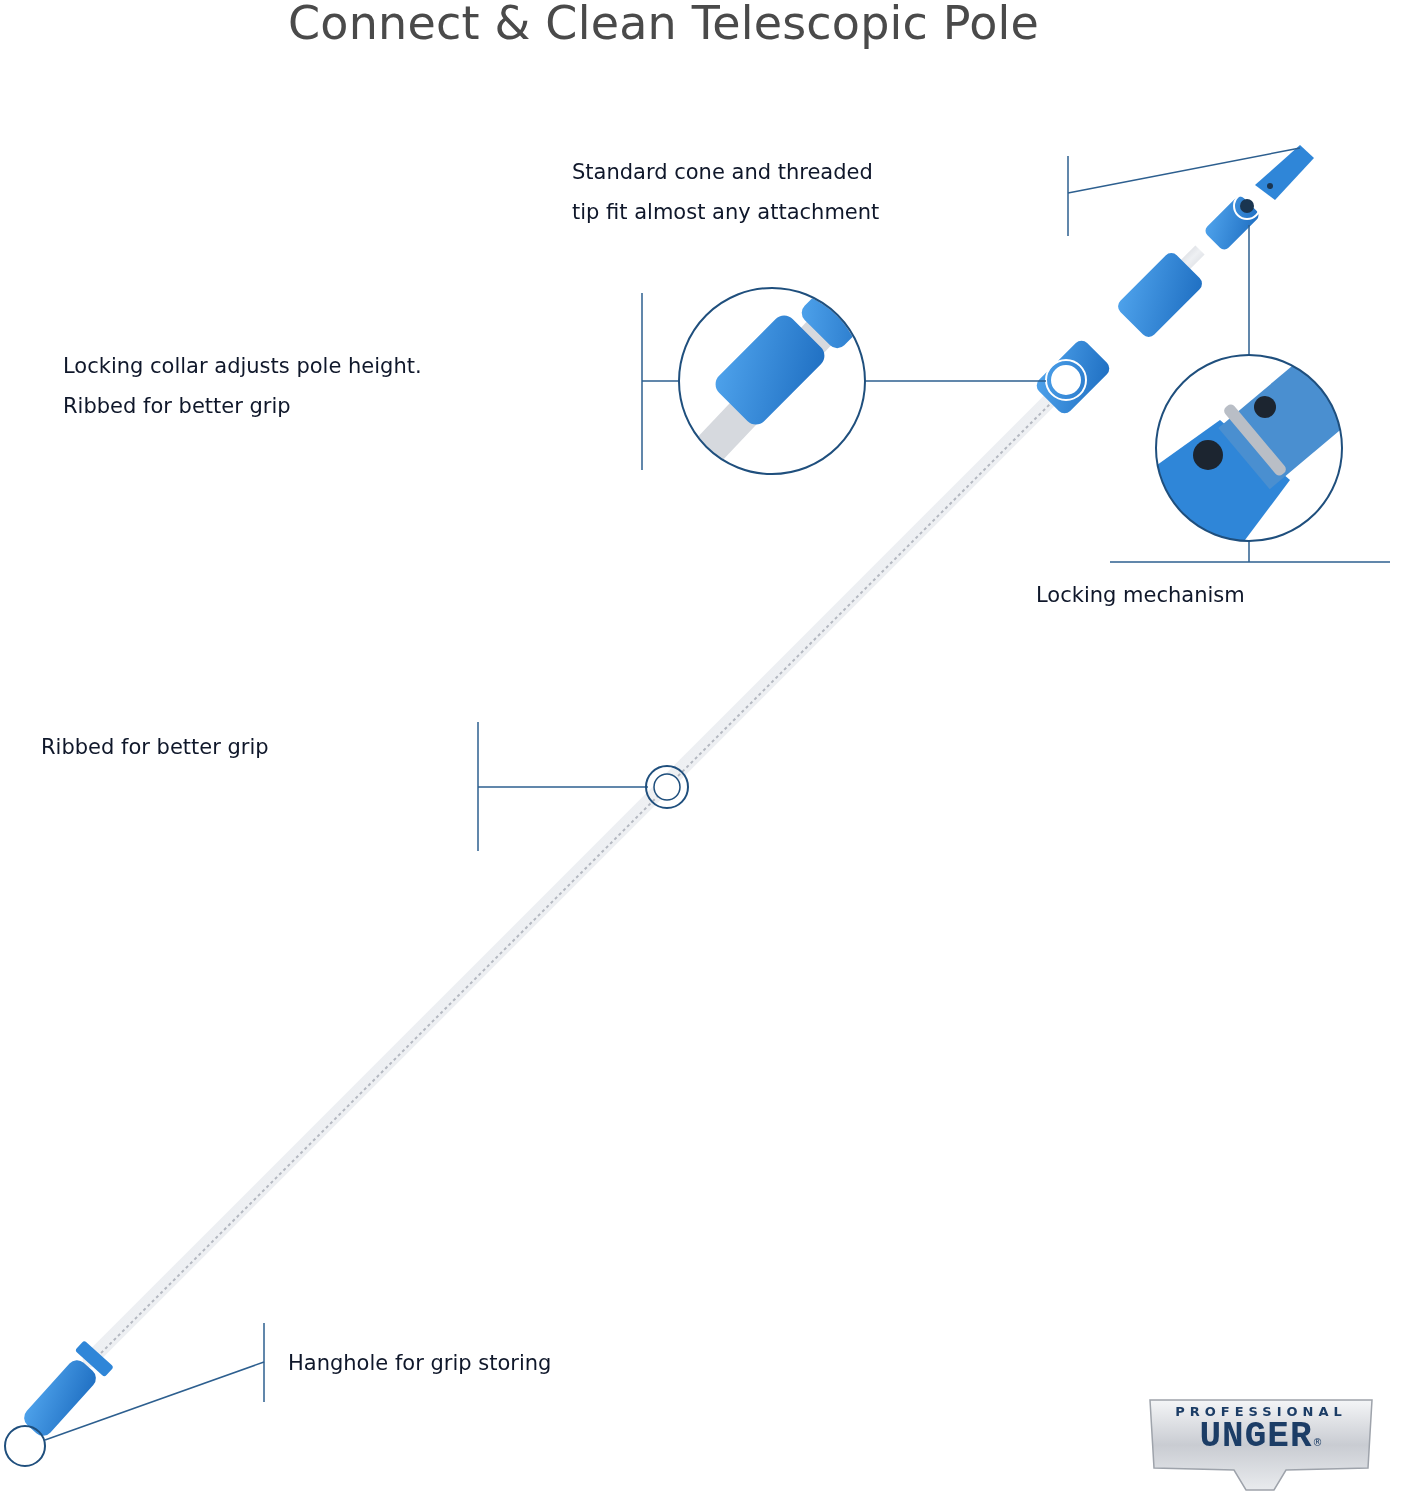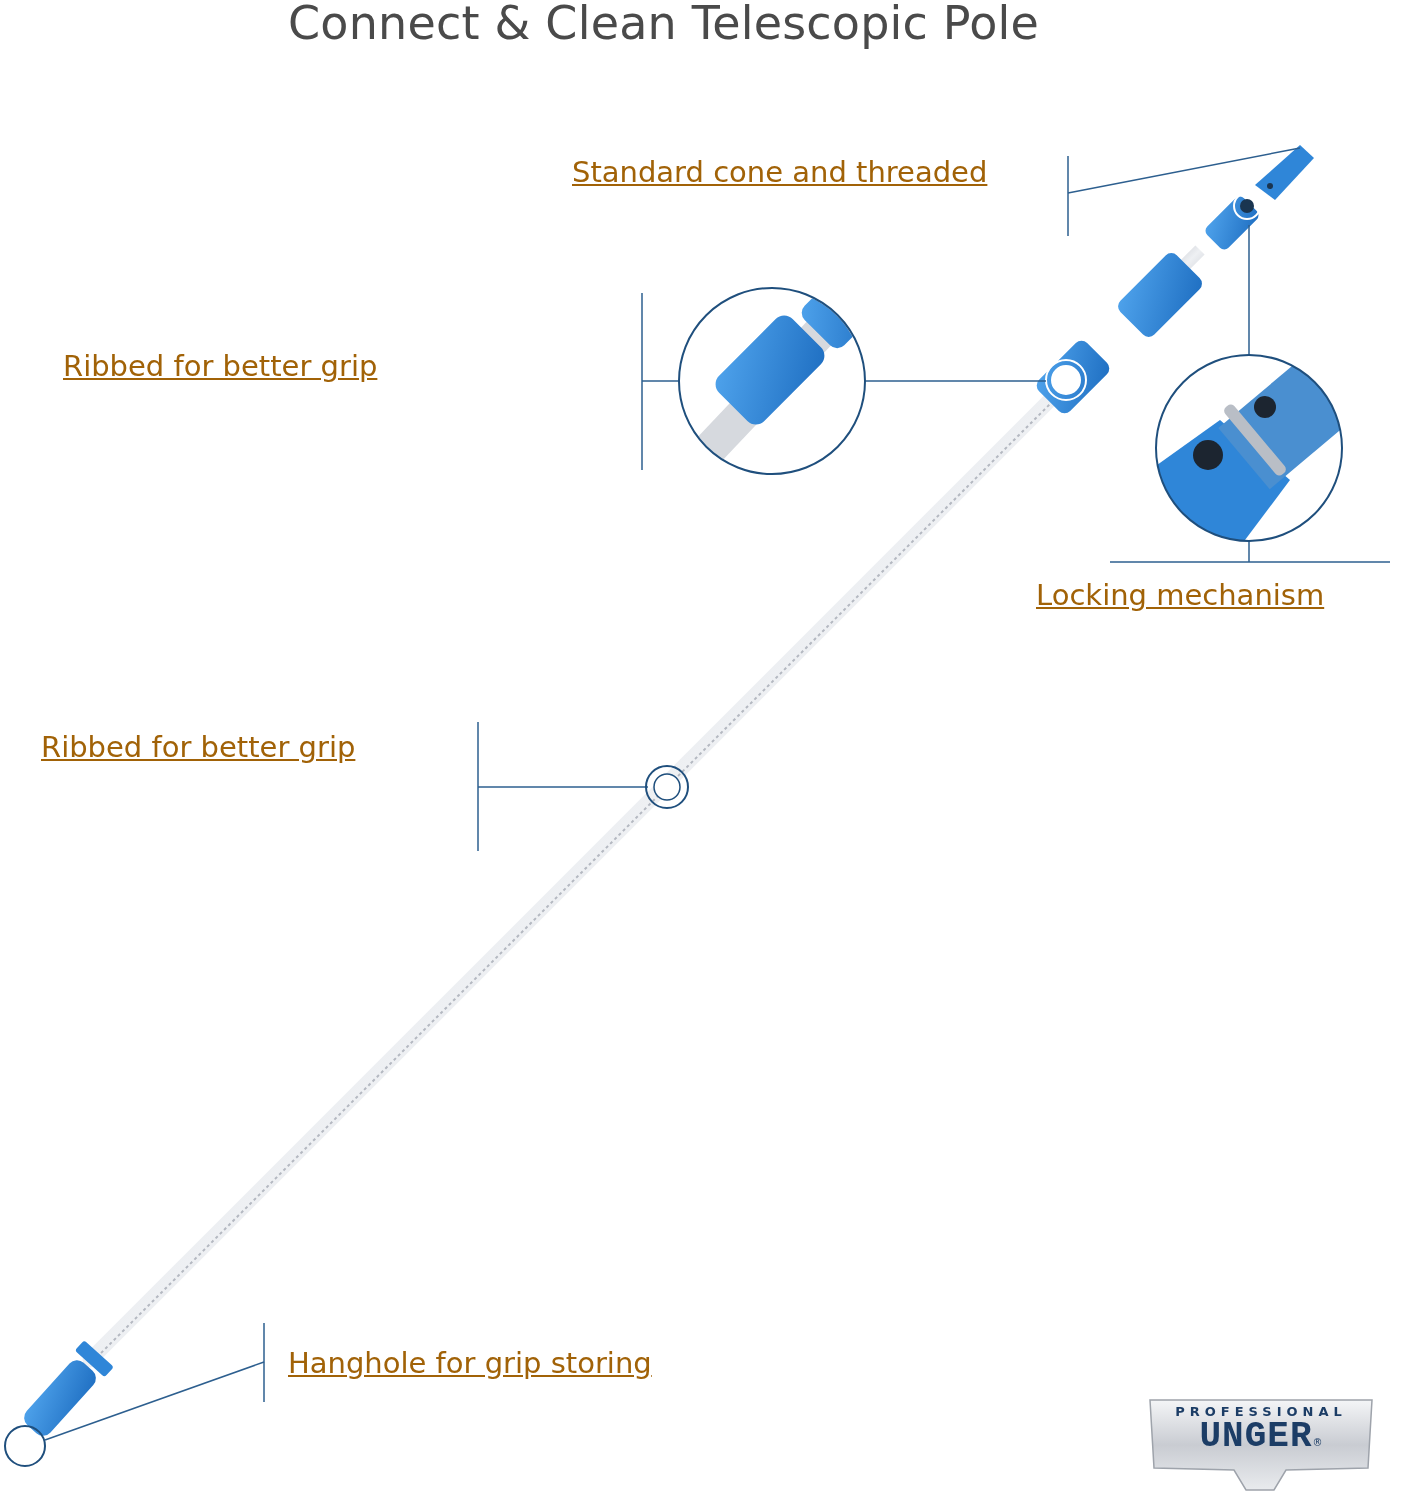--- a/index.html
+++ b/index.html
@@ -1,20 +1,20 @@
 <!DOCTYPE html>
 <html><head>
 <meta charset="utf-8">
 <style>
   html, body { margin:0; padding:0; background:#ffffff; }
   body { width:1407px; height:1500px; position:relative; overflow:hidden;
          font-family:"DejaVu Sans", "Liberation Sans", sans-serif; color:#3a3a3a; }
   .title { position:absolute; left:0; width:1327px; top:-4px; text-align:center;
            font-size:46px; font-weight:500; color:#4a4a4a; letter-spacing:0.2px; }
-  .label { position:absolute; font-size:29px; line-height:40px; color:#a16207; white-space:nowrap;text-decoration:underline; }
+  .label { position:absolute; font-size:21px; line-height:40px; color:#0f172a; white-space:nowrap; }
   svg.art { position:absolute; left:0; top:0; }
   .logo { position:absolute; left:1146px; top:1394px; width:230px; height:100px; }
 </style>
 </head>
 <body>
 
 <div class="title">Connect &amp; Clean Telescopic Pole</div>
 
 <svg class="art" width="1407" height="1500" viewBox="0 0 1407 1500">
   <defs>
@@ -100,22 +100,24 @@
       <rect x="-6" y="-44" width="12" height="88" rx="5" fill="#b9bec6" transform="translate(1255,440) rotate(-40)"></rect>
       <circle cx="1265" cy="407" r="11" fill="#1c2530"></circle>
       <circle cx="1208" cy="455" r="15" fill="#1c2530"></circle>
     </g>
     <circle cx="1249" cy="448" r="93" fill="none" stroke="#1f4f7d" stroke-width="2"></circle>
   </g>
 </svg>
 
 <div class="label" style="left:572px; top:152px;">
   <div>Standard cone and threaded</div>
+  <div>tip fit almost any attachment</div>
 </div>
 <div class="label" style="left:63px; top:346px;">
+  <div>Locking collar adjusts pole height.</div>
   <div>Ribbed for better grip</div>
 </div>
 <div class="label" style="left:1036px; top:575px; text-align:center;">
   <div>Locking mechanism</div>
 </div>
 <div class="label" style="left:41px; top:727px;">
   <div>Ribbed for better grip</div>
 </div>
 <div class="label" style="left:288px; top:1343px;">
   <div>Hanghole for grip storing</div>

